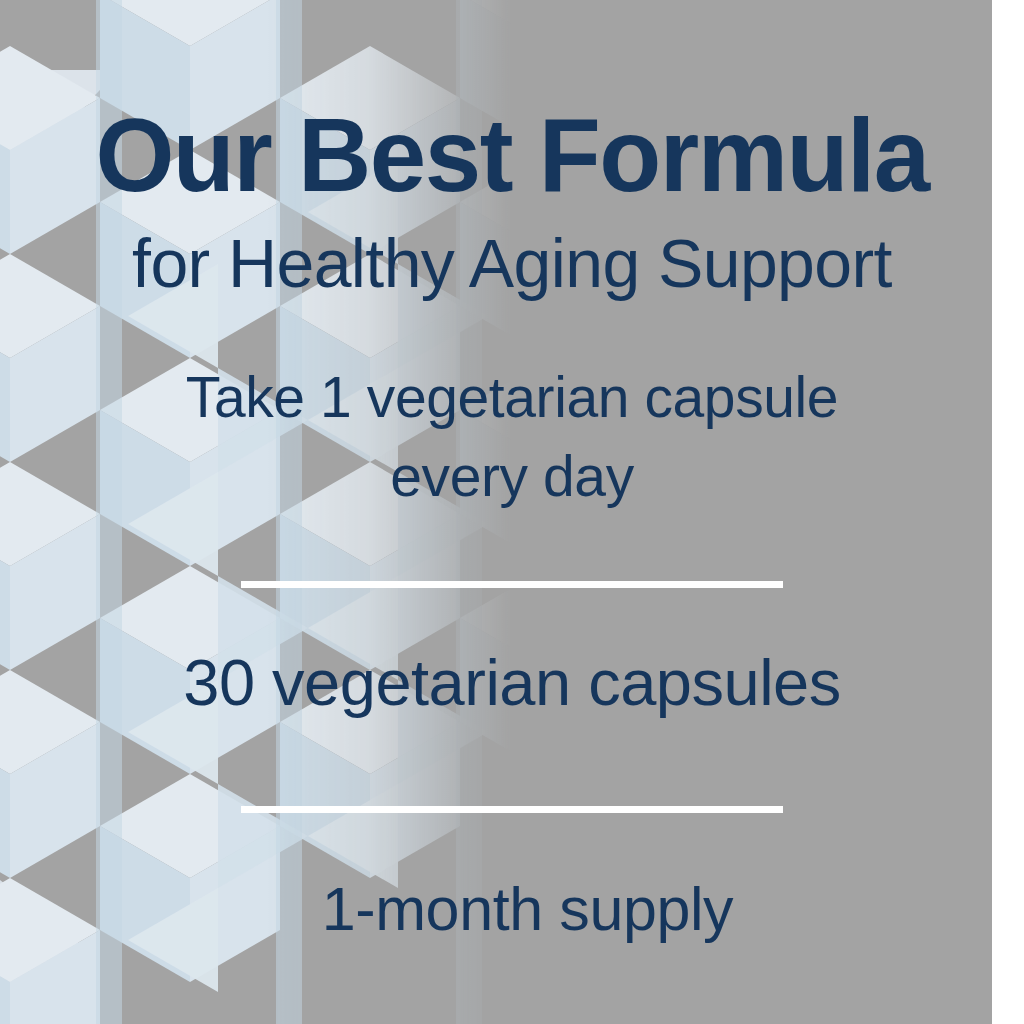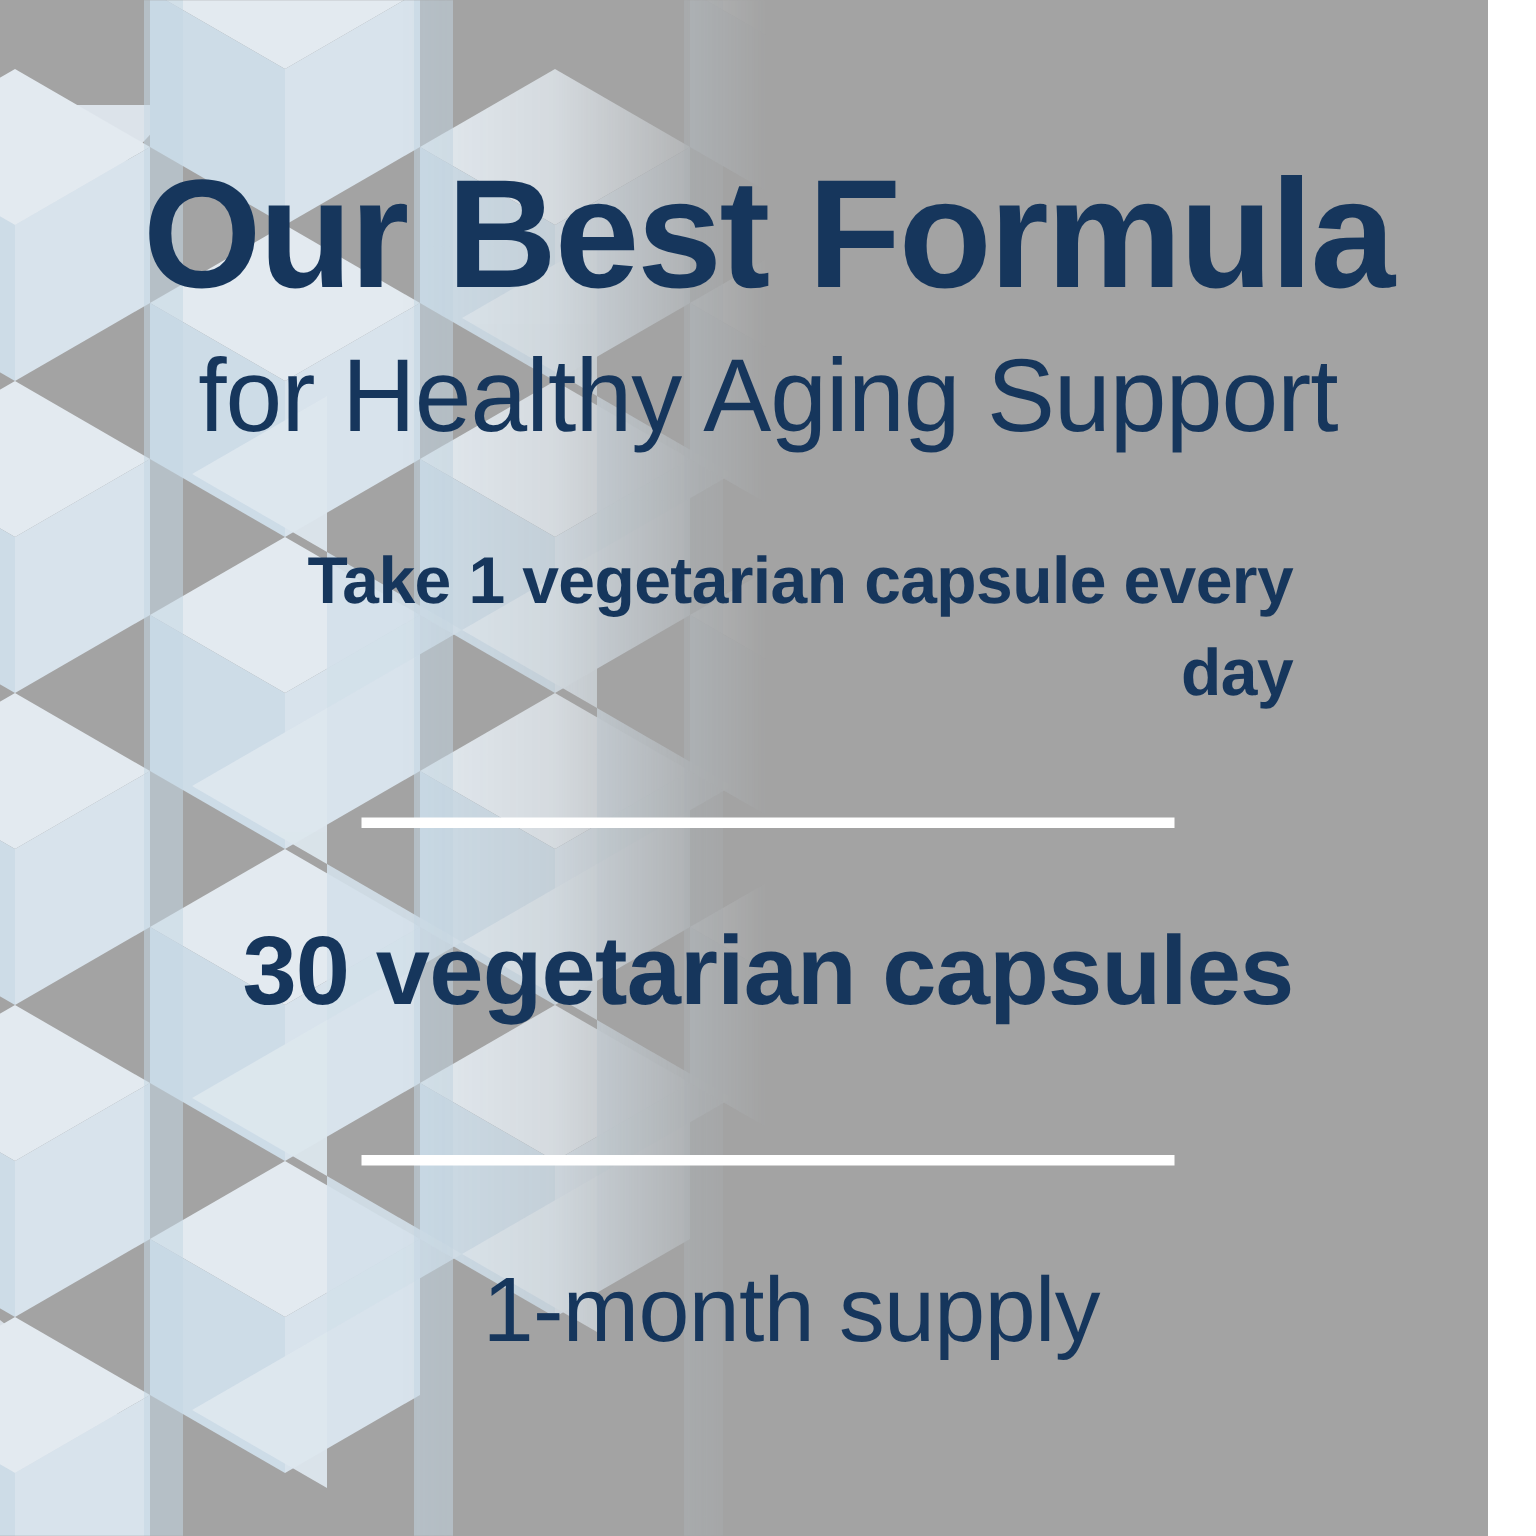--- a/index.html
+++ b/index.html
@@ -60,43 +60,42 @@
 
   #subhead {
     font-size: 69px;
     font-weight: 400;
     letter-spacing: -0.6px;
     margin-top: 22px;
     transform: scaleX(0.985);
   }
 
   #dosage {
-    font-size: 44px;
-    font-weight: 700;
+    font-size: 57px;
+    font-weight: 400;
     letter-spacing: -0.4px;
     margin-top: 60px;
     line-height: 1.38;
     white-space: normal;
     max-width: 700px;
-    text-align: right;
   }
 
   .divider {
     width: 542px;
     height: 7px;
     background: #ffffff;
     flex: none;
   }
 
   #divider-top { margin-top: 66px; }
   #divider-bottom { margin-top: 91px; }
 
   #count {
     font-size: 65px;
-    font-weight: 700;
+    font-weight: 400;
     letter-spacing: -0.5px;
     margin-top: 62px;
   }
 
   #supply {
     font-size: 61px;
     font-weight: 400;
     letter-spacing: -0.4px;
     margin-top: 66px;
     padding-left: 31px;

